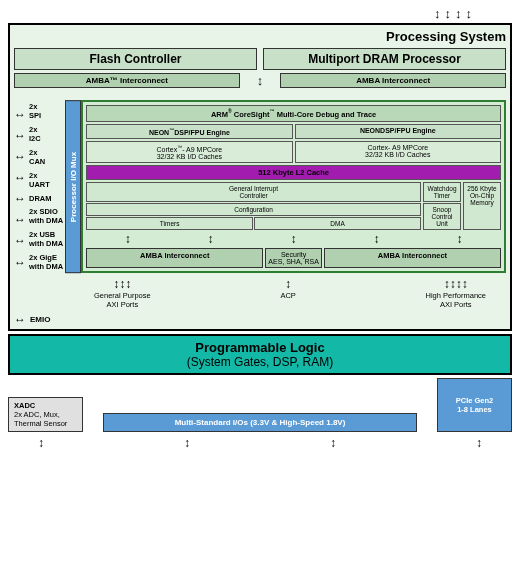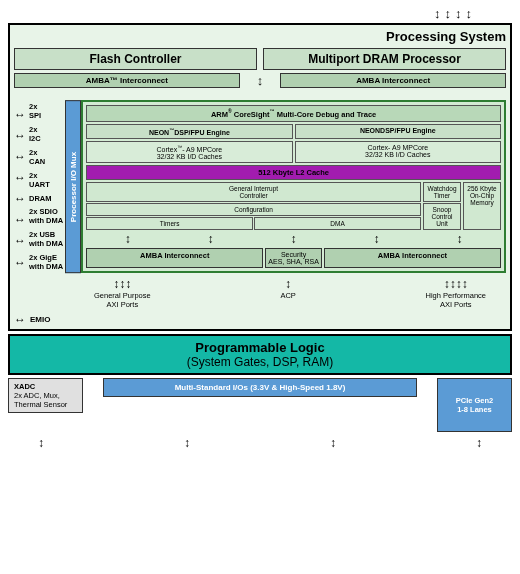--- a/index.html
+++ b/index.html
@@ -270,21 +270,21 @@
       text-align: center;
       font-size: 12px;
     }
 
     
     .bottom-section {
       width: 100%;
       display: flex;
       gap: 20px;
       margin-top: 3px;
-      align-items: flex-start;
+      align-items: flex-end;
     }
 
     .xadc-box {
       border: 1px solid #333;
       background: #e0e0e0;
       padding: 3px 5px;
       font-size: 7.5px;
       min-width: 75px;
     }
 

